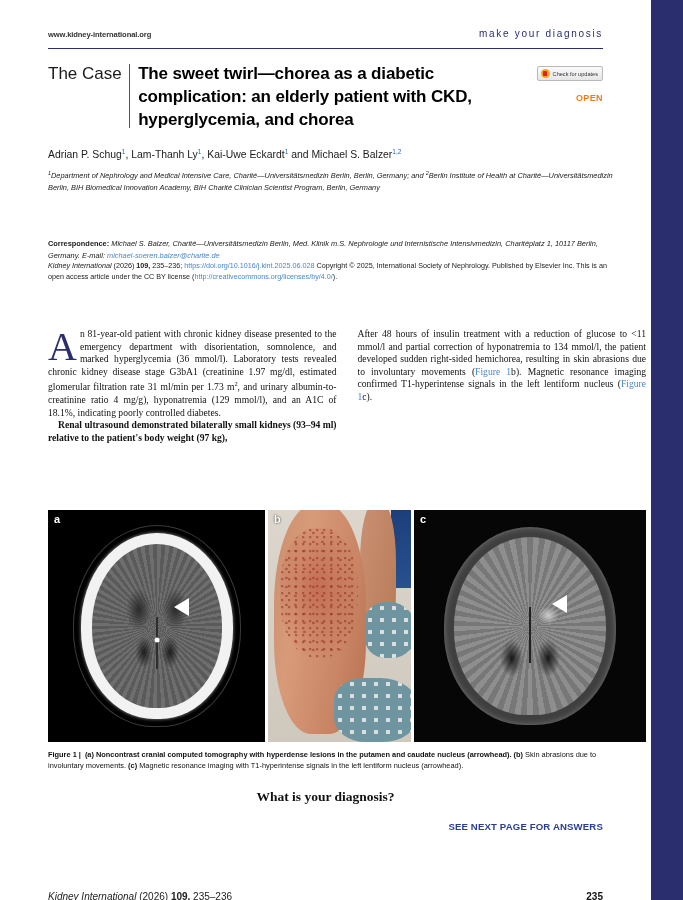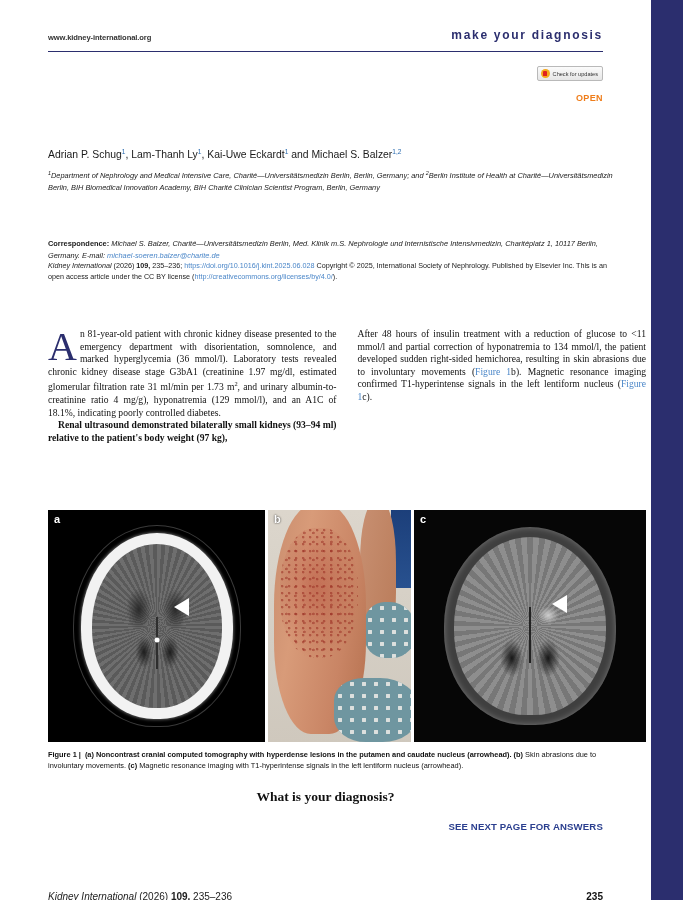--- a/index.html
+++ b/index.html
@@ -41,22 +41,22 @@
     border-bottom: 1.6px solid #2b2e6e;
     padding-bottom: 9px;
   }
   .runhead-url {
     font-size: 7.6px;
     font-weight: bold;
     color: #333;
     letter-spacing: -0.1px;
   }
   .runhead-section {
-    font-size: 12px;
-    font-weight: bold;
+    font-size: 10px;
+    font-weight: normal;
     color: #2b2e6e;
     letter-spacing: 1.7px;
   }
 
   
   .titlewrap {
     position: absolute;
     left: 48px; top: 62px;
     width: 555px;
   }
@@ -433,20 +433,25 @@
 
 <div class="page">
 
   <div class="runhead">
     <span class="runhead-url">www.kidney-international.org</span>
     <span class="runhead-section">make your diagnosis</span>
   </div>
 
   <div class="titlewrap">
     <div class="title-row">
+      <div class="title-left">
+        <span class="thecase">The Case</span>
+        <div class="title-divider"></div>
+        <h1 class="maintitle" style="margin:0;">The sweet twirl—chorea as a diabetic complication: an elderly patient with CKD, hyperglycemia, and chorea</h1>
+      </div>
       <div class="badge-col">
         <span class="crossmark">
           <span class="cm-dot"></span>
           <span>Check for updates</span>
         </span>
         <div class="openaccess">OPEN</div>
       </div>
     </div>
   </div>
 

